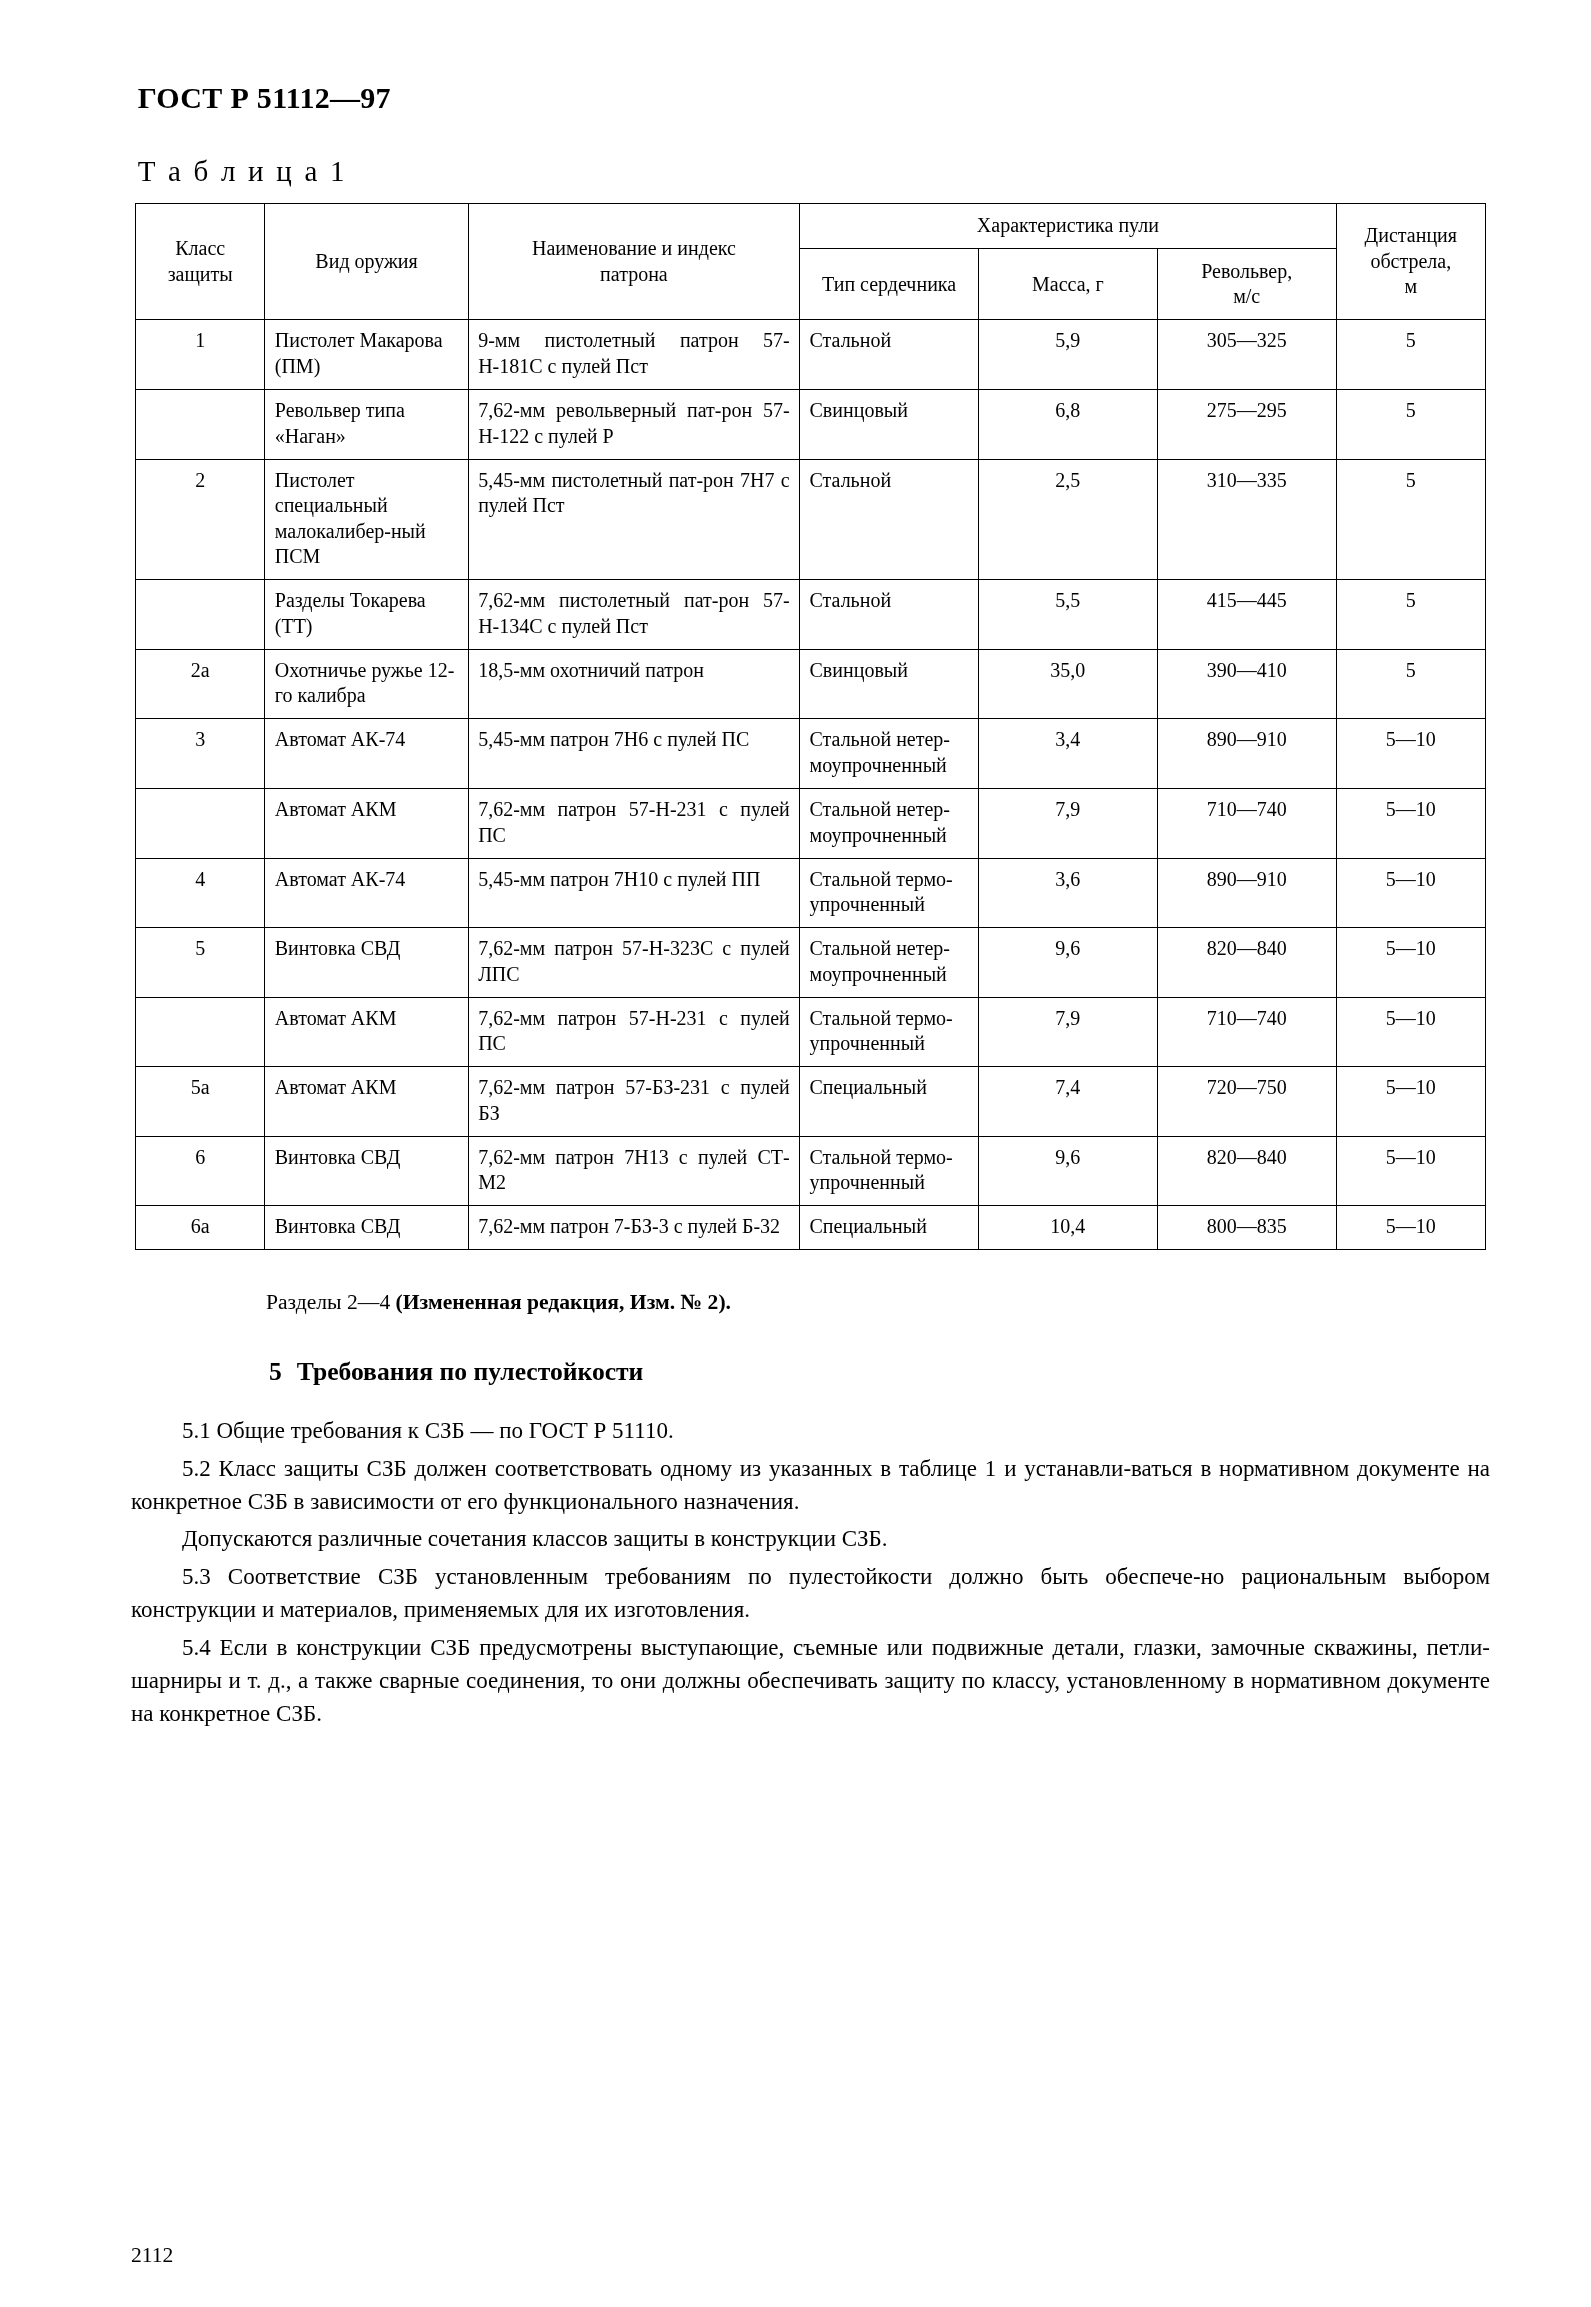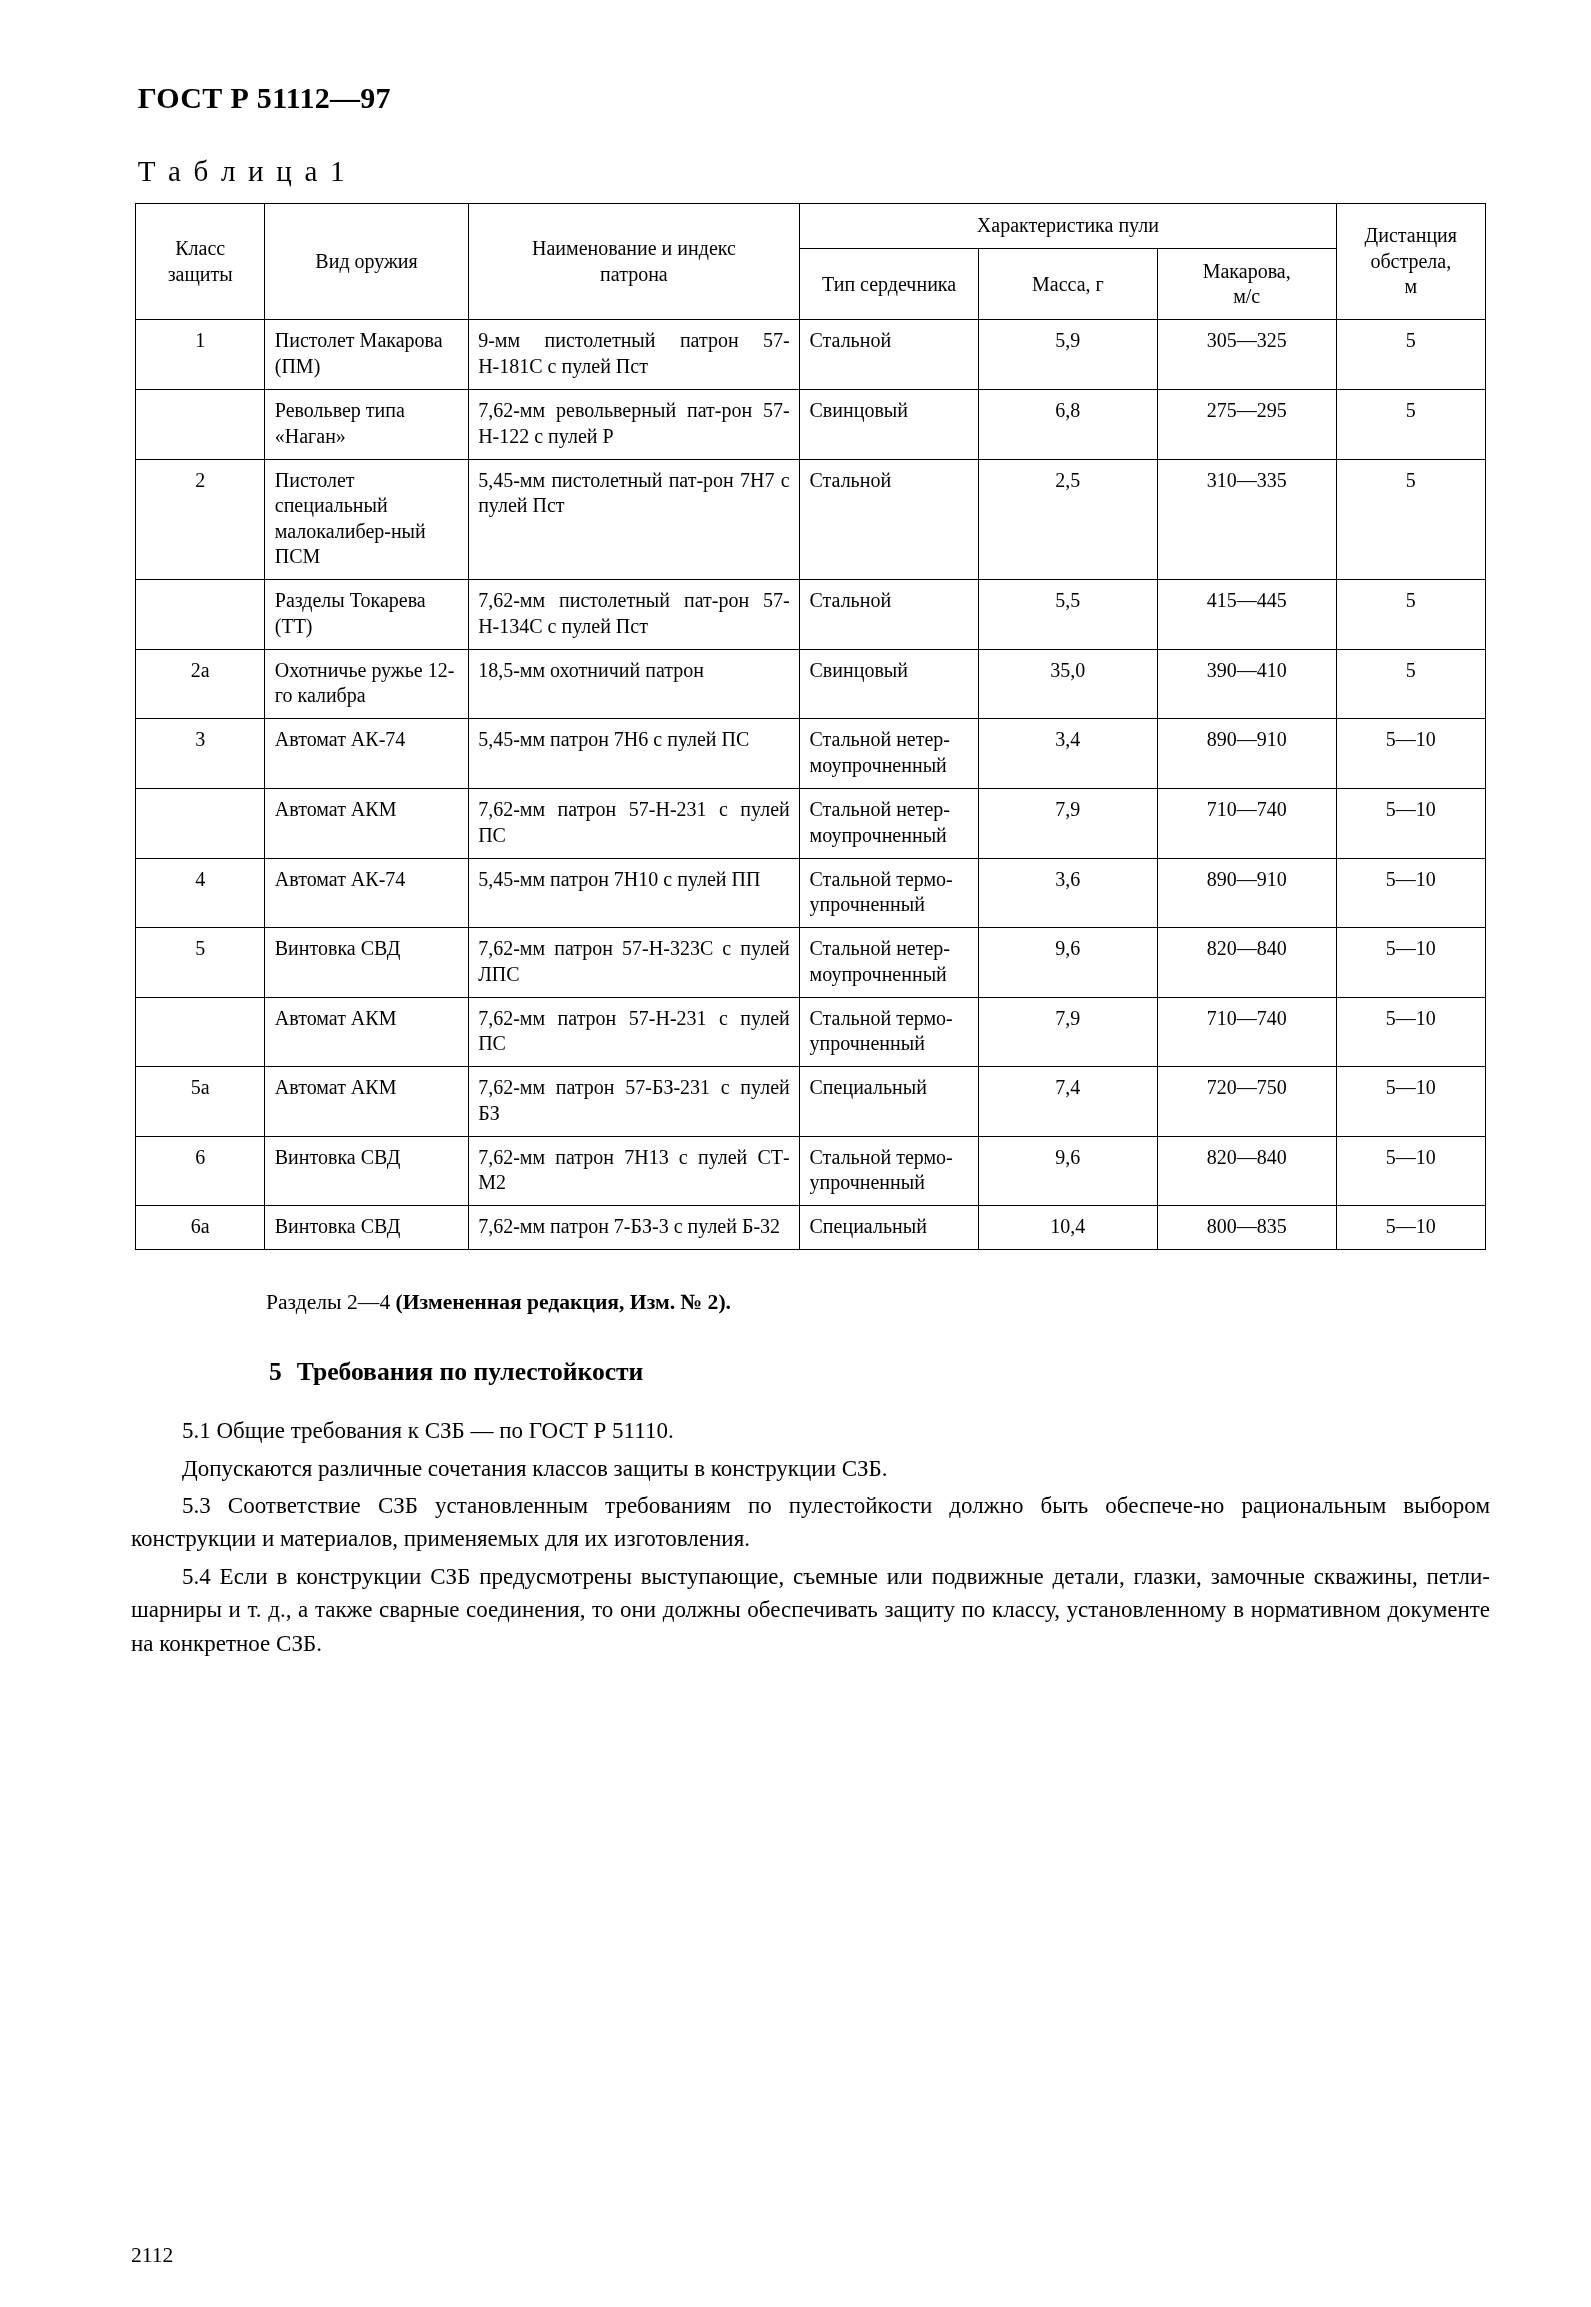--- a/index.html
+++ b/index.html
@@ -122,21 +122,21 @@
         <th class="hdr-dist" rowspan="2">
           <div>Дистанция</div>
           <div>обстрела,</div>
           <div>м</div>
         </th>
       </tr>
       <tr class="thead-bottom">
         <th class="hdr-core">Тип сердечника</th>
         <th class="hdr-mass">Масса, г</th>
         <th class="hdr-speed">
-          <div>Макарова,</div>
+          <div>Револьвер,</div>
           <div>м/с</div>
         </th>
       </tr>
     </thead>
     <tbody id="table-body">
         <tr class="row-group-start">
           <td class="c-class">1</td>
           <td class="c-weapon">Пистолет Макарова (ПМ)</td>
           <td class="c-cartridge">9-мм пистолетный патрон 57-Н-181С с пулей Пст</td>
           <td class="c-core">Стальной</td>
@@ -258,20 +258,21 @@
   <div class="after-table">
     <span>Разделы 2—4 </span><span class="bold">(Измененная редакция, Изм. № 2).</span>
   </div>
 
   <h2 class="section">
     <span class="num">5</span><span>Требования по пулестойкости</span>
   </h2>
 
   <div id="paragraphs">
       <p class="body">5.1  Общие требования к СЗБ — по ГОСТ Р 51110.</p>
+      <p class="body">5.2  Класс защиты СЗБ должен соответствовать одному из указанных в таблице 1 и устанавли-ваться в нормативном документе на конкретное СЗБ в зависимости от его функционального назначения.</p>
       <p class="body">Допускаются различные сочетания классов защиты в конструкции СЗБ.</p>
       <p class="body">5.3  Соответствие СЗБ установленным требованиям по пулестойкости должно быть обеспече-но рациональным выбором конструкции и материалов, применяемых для их изготовления.</p>
       <p class="body">5.4  Если в конструкции СЗБ предусмотрены выступающие, съемные или подвижные детали, глазки, замочные скважины, петли-шарниры и т. д., а также сварные соединения, то они должны обеспечивать защиту по классу, установленному в нормативном документе на конкретное СЗБ.</p>
     </div>
 
   <div class="footer">
     <span class="pg-left">2</span>
     <div class="pg-center">112</div>
     <div class="clear"></div>
   </div>

